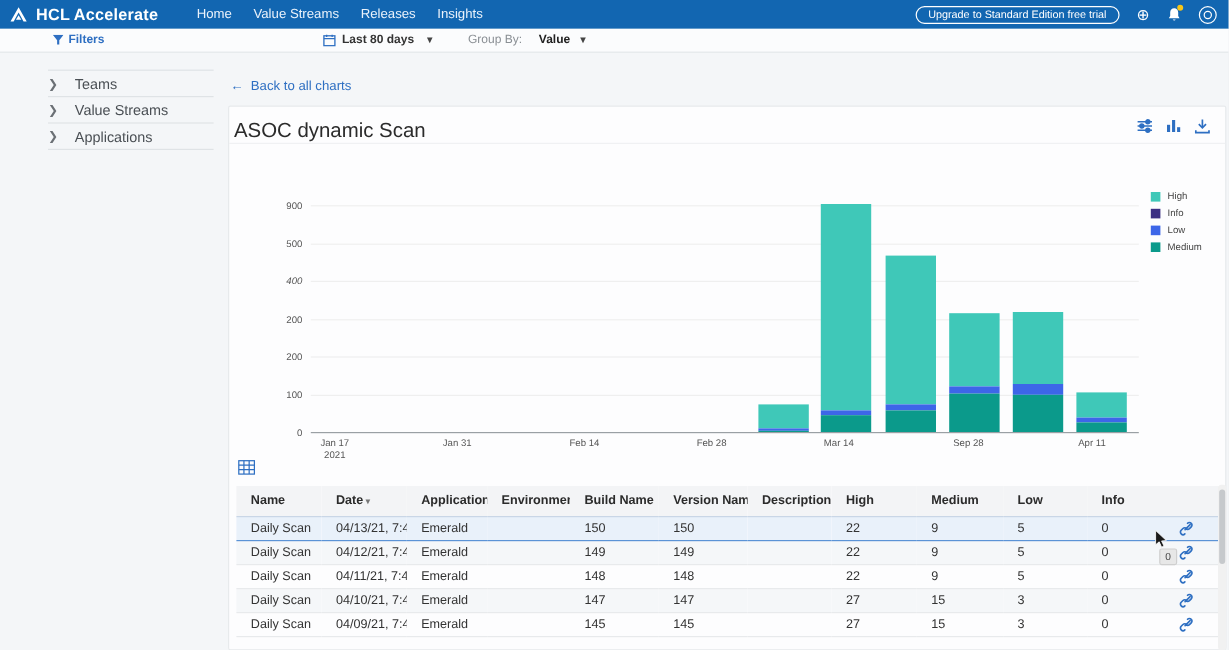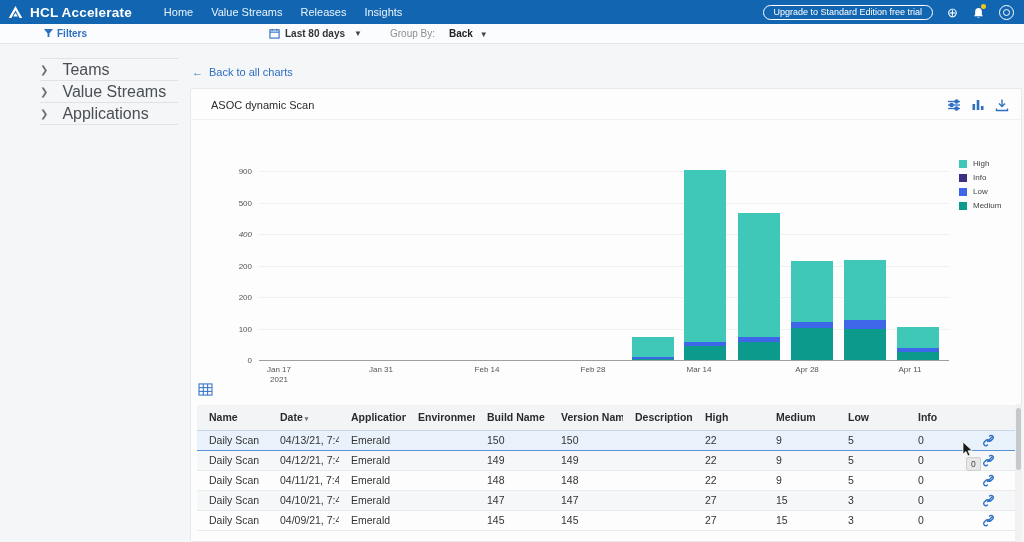--- a/index.html
+++ b/index.html
@@ -28,26 +28,26 @@
   .cal-group { display:flex; align-items:center; gap:5px; margin-left:182px; color:#333; font-weight:bold; }
   .chev { font-size:8px; color:#444; margin-left:4px; }
   .groupby-lbl { color:#8a8f94; margin-left:28px; }
   .groupby-val { color:#222; font-weight:bold; margin-left:14px; }
 
   
   .sidebar { position:absolute; left:40px; top:58px; width:138px; }
   .side-item { height:22px; display:flex; align-items:center; gap:14px; border-bottom:1px solid #dfe3e6; cursor:pointer; }
   .sidebar { border-top:1px solid #dfe3e6; }
   .side-chev { color:#6b7075; font-size:10px; }
-  .side-lbl { color:#4a4f54; font-size:16px; }
+  .side-lbl { color:#4a4f54; font-size:12px; }
 
   
   .back-link { position:absolute; left:192px; top:66px; color:#2e6fc2; font-size:11px; display:flex; align-items:center; gap:6px; cursor:pointer; }
   .card { position:absolute; left:190px; top:88px; width:832px; height:454px; background:#fdfdfe; border:1px solid #e7eaec; border-radius:2px; }
-  .card-title { position:absolute; left:20px; top:10px; font-size:11px; color:#2b2b2b; }
+  .card-title { position:absolute; left:4px; top:10px; font-size:17px; color:#2b2b2b; }
   .card-tools { position:absolute; right:12px; top:9px; display:flex; gap:10px; }
   .tool-ic { width:14px; height:14px; cursor:pointer; }
   .card-hdr-line { position:absolute; left:0; top:30px; width:100%; height:1px; background:#f0f1f3; }
 
   
   .chart { position:absolute; left:68px; top:56px; width:690px; height:216px; }
   .gridline { position:absolute; left:0; width:100%; height:1px; background:#efefef; }
   .axisline { position:absolute; left:0; bottom:0; width:100%; height:1px; background:#9aa0a4; }
   .ylab { position:absolute; right:100%; margin-right:7px; font-size:8px; color:#555; transform:translateY(4px); white-space:nowrap; }
   .xlab { position:absolute; top:100%; margin-top:4px; font-size:8px; color:#555; white-space:pre-line; text-align:center; transform:translateX(-50%); line-height:1.3; }
@@ -121,21 +121,21 @@
           <rect x="1" y="2" width="10" height="9" fill="none" stroke="#2e6fc2" stroke-width="1.2"></rect>
           <line x1="1" y1="4.5" x2="11" y2="4.5" stroke="#2e6fc2" stroke-width="1.2"></line>
           <line x1="3.5" y1="1" x2="3.5" y2="3" stroke="#2e6fc2" stroke-width="1.2"></line>
           <line x1="8.5" y1="1" x2="8.5" y2="3" stroke="#2e6fc2" stroke-width="1.2"></line>
         </svg>
       <span>Last 80 days</span>
       <span class="chev">▼</span>
     </span>
     <span class="groupby-lbl">Group By:</span>
     <span class="groupby-val">
-      <span>Back</span>
+      <span>Value</span>
       <span class="chev">▼</span>
     </span>
   </div>
 
   <div class="sidebar">
     <div class="side-item">
       <span class="side-chev">❯</span>
       <span class="side-lbl">Teams</span>
     </div>
     <div class="side-item">
@@ -197,21 +197,21 @@
         <div class="ylab" style="bottom: 157.5px;">500</div>
         <div class="gridline" style="bottom: 189px;"></div>
         <div class="ylab" style="bottom: 189px;">900</div>
         <div class="axisline"></div>
         <div class="xlab" style="left: 10px; margin-left: 10px;">Jan 17
 2021</div>
         <div class="xlab" style="left: 122px;">Jan 31</div>
         <div class="xlab" style="left: 228px;">Feb 14</div>
         <div class="xlab" style="left: 334px;">Feb 28</div>
         <div class="xlab" style="left: 440px;">Mar 14</div>
-        <div class="xlab" style="left: 548px;">Apr 28</div>
+        <div class="xlab" style="left: 548px;">Sep 28</div>
         <div class="xlab" style="left: 651px;">Apr 11</div>
         <div class="bar" style="left: 373px;">
           <div class="seg" style="height: 1px; background: rgb(11, 154, 139);"></div>
           <div class="seg" style="height: 2px; background: rgb(61, 102, 232);"></div>
           <div class="seg" style="height: 20px; background: rgb(63, 200, 184);"></div>
         </div>
         <div class="bar" style="left: 425px;">
           <div class="seg" style="height: 14px; background: rgb(11, 154, 139);"></div>
           <div class="seg" style="height: 4px; background: rgb(61, 102, 232);"></div>
           <div class="seg" style="height: 172px; background: rgb(63, 200, 184);"></div>

